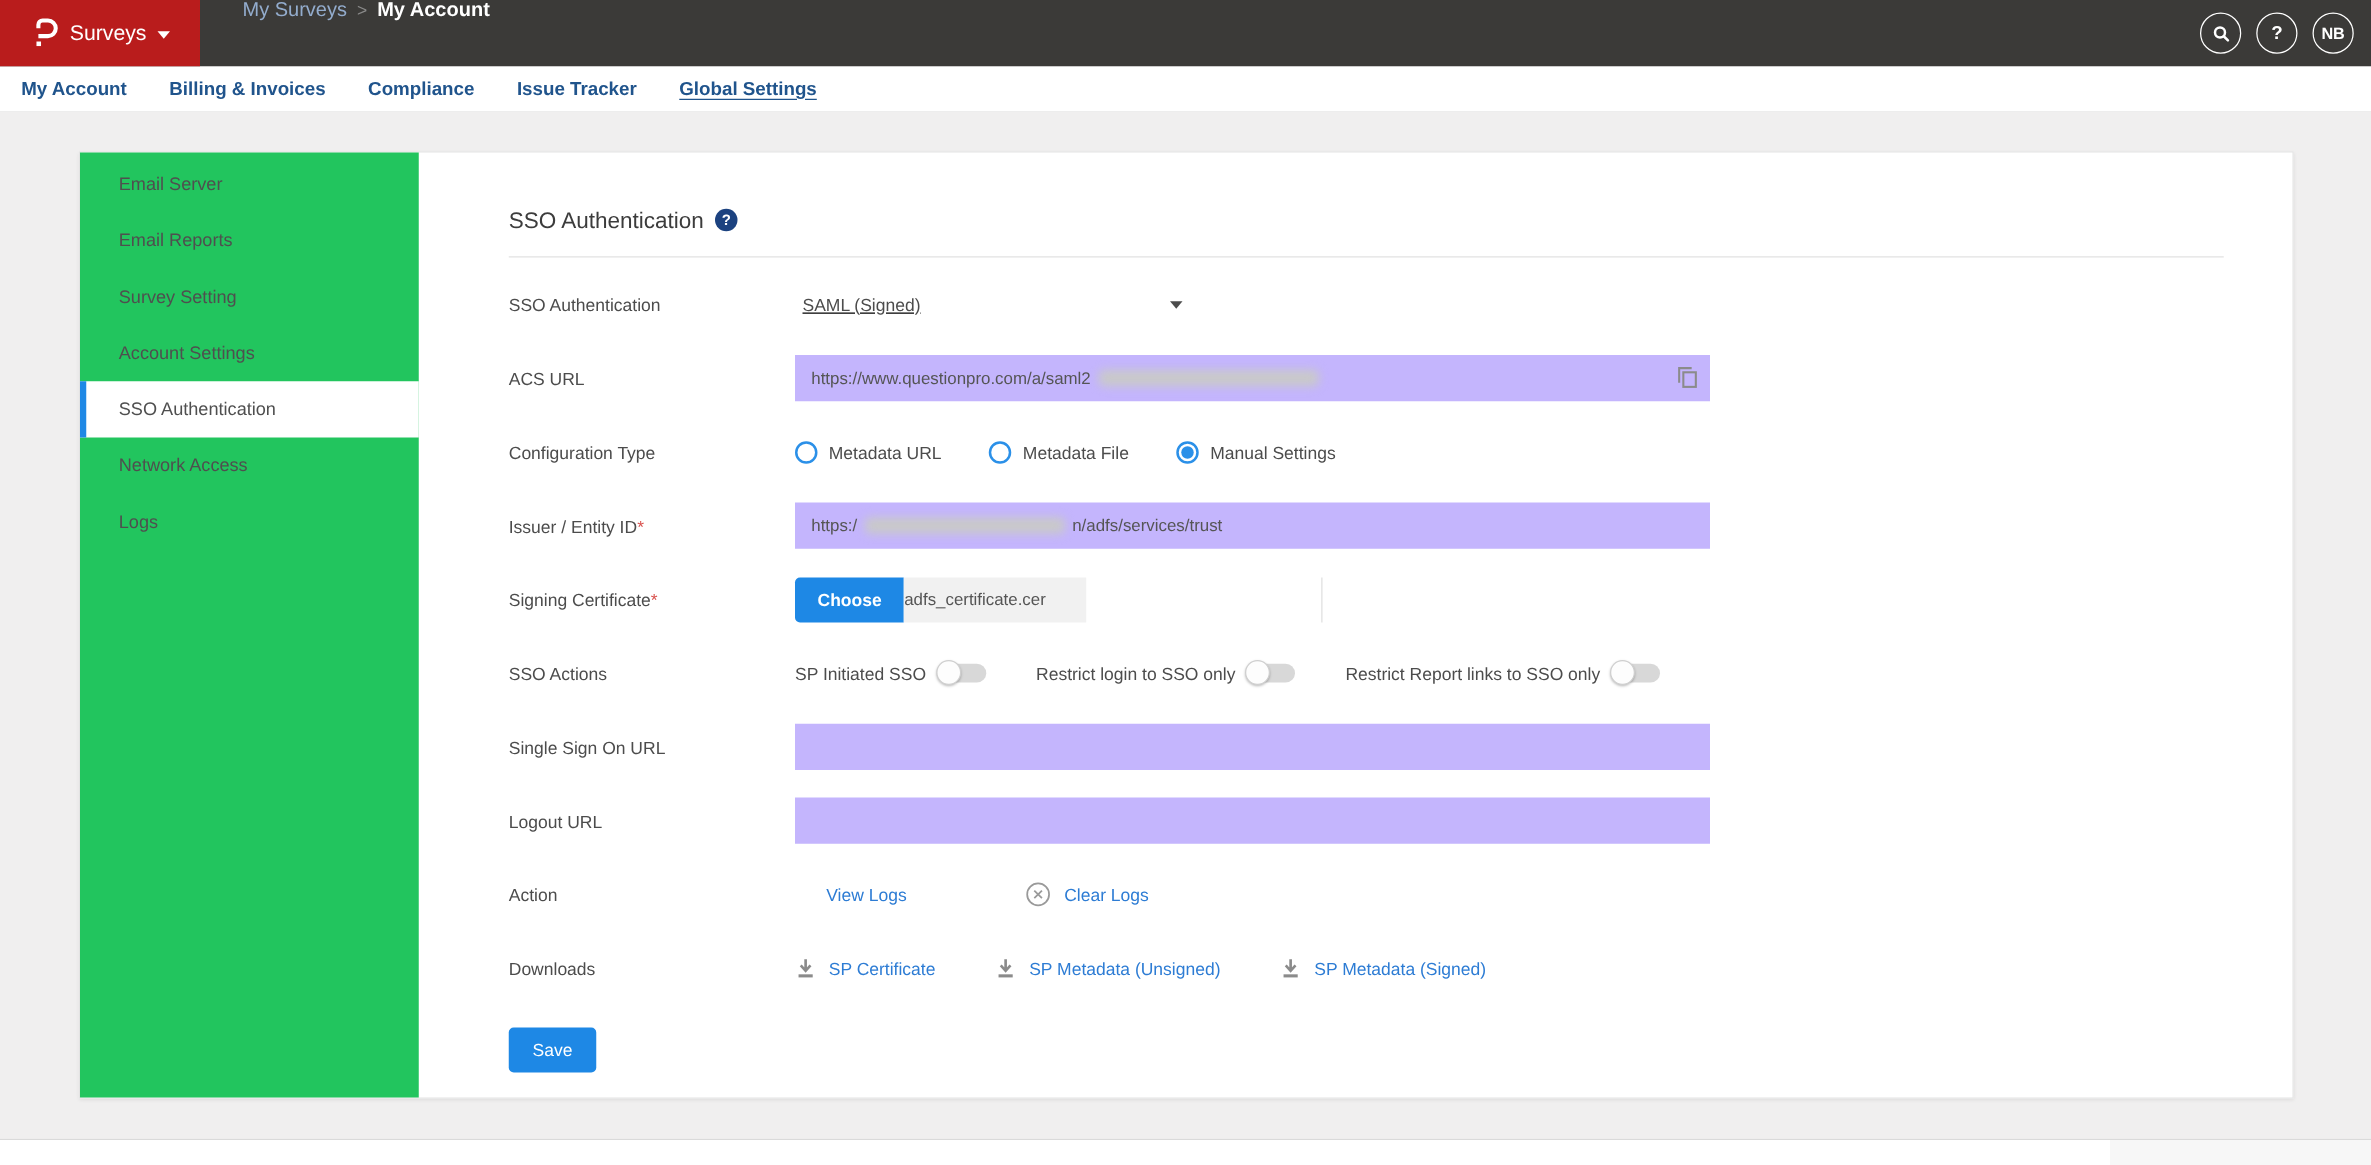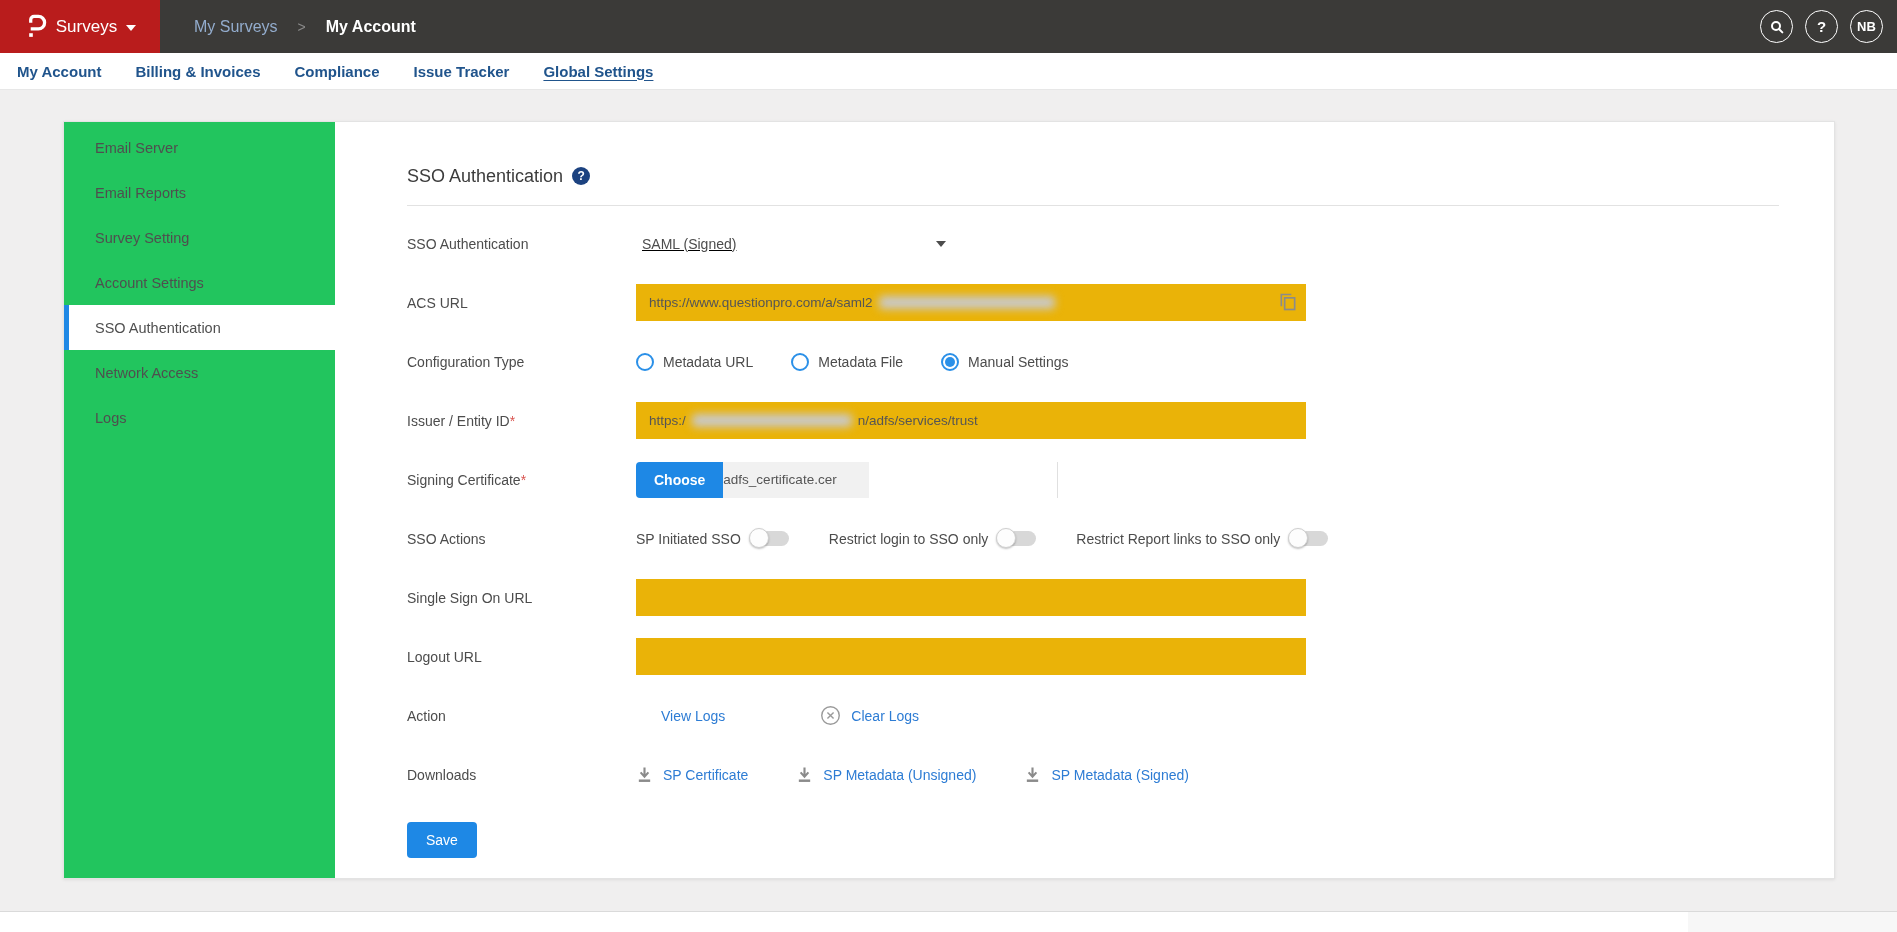--- a/index.html
+++ b/index.html
@@ -4,21 +4,21 @@
 <style>
   * { margin:0; padding:0; box-sizing:border-box; }
   html,body { width:1897px; height:932px; overflow:hidden;
     font-family:"Liberation Sans", sans-serif; background:#f0efef; }
 
   
   .header { position:relative; height:53px; background:#3b3a38; display:flex; align-items:stretch; }
   .product-box { width:160px; background:#b91c1c; display:flex; align-items:center; justify-content:center; gap:9px; cursor:pointer; }
   .product-label { color:#fff; font-size:17px; }
   .caret-down-w { width:0; height:0; border-left:5px solid transparent; border-right:5px solid transparent; border-top:6px solid #fff; margin-top:2px; }
-  .breadcrumb { display:flex; align-items:center; gap:20px; padding-left:34px; font-size:16px; }
+  .breadcrumb { display:flex; gap:8px; padding-left:34px; font-size:16px; }
   .crumb-parent { color:#93accd; cursor:pointer; }
   .crumb-sep { color:#8a8a8a; font-size:14px; }
   .crumb-current { color:#ffffff; font-weight:700; }
   .header-actions { margin-left:auto; display:flex; align-items:center; gap:12px; padding-right:14px; }
   .hicon { width:33px; height:33px; border:1.5px solid #fff; border-radius:50%; display:flex; align-items:center; justify-content:center; color:#fff; font-size:15px; font-weight:700; cursor:pointer; }
 
   
   .tabbar { height:37px; background:#fff; display:flex; align-items:center; gap:34px; padding-left:17px; border-bottom:1px solid #e7e7e7; }
   .tab { font-size:15px; font-weight:700; color:#20548c; cursor:pointer; white-space:nowrap; }
   .tab.active { text-decoration:underline; text-underline-offset:3px; }
@@ -40,21 +40,21 @@
   .rows { margin-top:8px; }
   .frow { height:59px; display:flex; align-items:center; }
   .flabel { width:229px; flex-shrink:0; font-size:14px; color:#4c4c4c; }
   .req { color:#d9534f; }
   .fctrl { display:flex; align-items:center; }
 
   .select-box { width:310px; display:flex; align-items:center; justify-content:space-between; padding-left:6px; cursor:pointer;text-decoration:underline; }
   .select-value { font-size:14px; color:#4c4c4c; }
   .caret-down-d { width:0; height:0; border-left:5px solid transparent; border-right:5px solid transparent; border-top:6px solid #4c4c4c; }
 
-  .ginput { position:relative; width:670px; height:37px; background:#eab308; display:flex; align-items:center; padding:0 13px; font-size:13.5px; color:#555; }
+  .ginput { position:relative; width:732px; height:37px; background:#c4b5fd; display:flex; align-items:center; padding:0 13px; font-size:13.5px; color:#555; }
   .redacted { display:inline-block; height:13px; border-radius:4px; background:#c9c9c9; filter:blur(4px); margin:0 6px; }
   .copy-btn { position:absolute; right:8px; top:8px; cursor:pointer; }
 
   .radio-group { display:flex; align-items:center; gap:38px; }
   .radio-opt { display:flex; align-items:center; gap:9px; cursor:pointer; }
   .radio { width:18px; height:18px; border:2px solid #2b90e8; border-radius:50%; display:flex; align-items:center; justify-content:center; }
   .radio.checked::after { content:""; width:10px; height:10px; border-radius:50%; background:#2b90e8; }
   .radio-label { font-size:14px; color:#4c4c4c; }
 
   .file-ctrl { display:flex; align-items:center; width:422px; border-right:1px solid #e0e0e0; }

